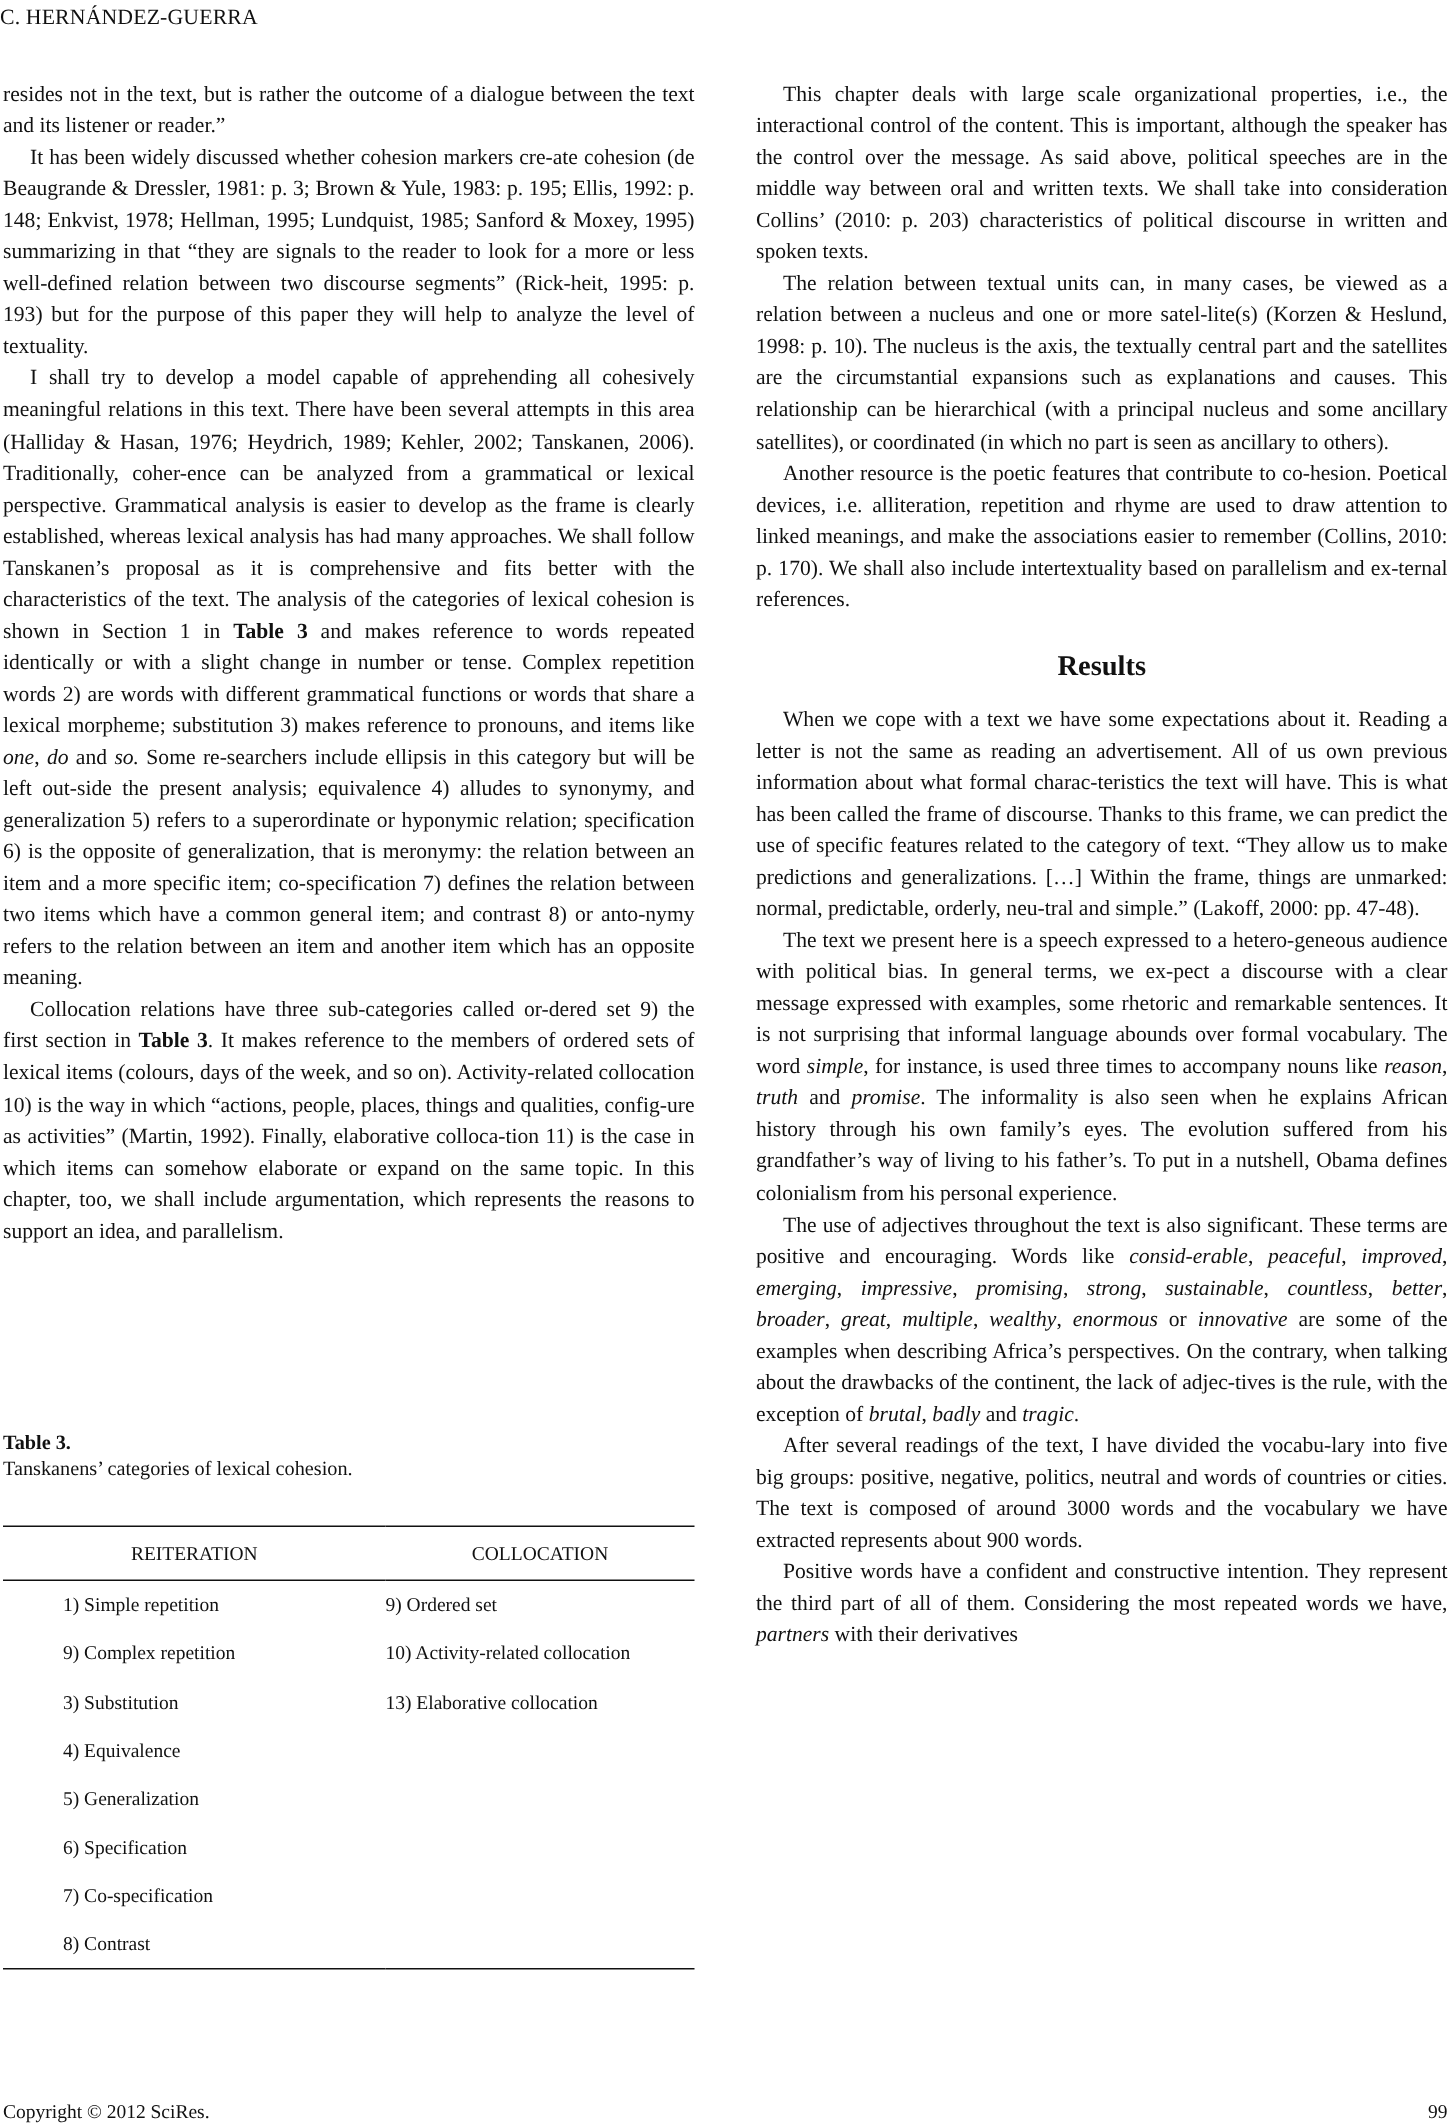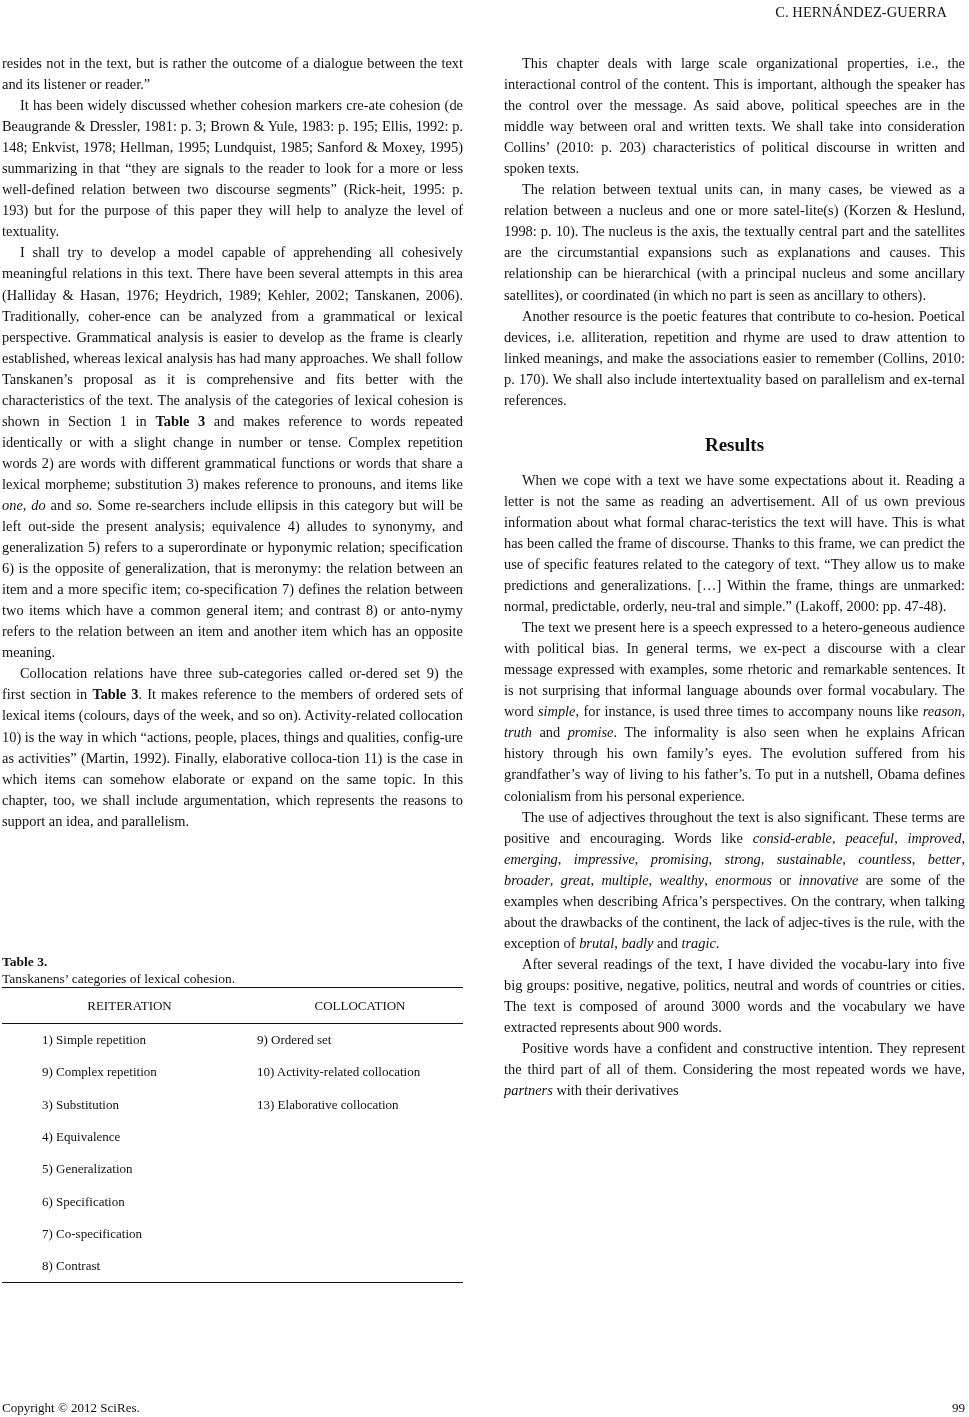--- a/index.html
+++ b/index.html
@@ -3,38 +3,38 @@
 <meta charset="utf-8">
 <style>
   html, body { margin: 0; padding: 0; background: #ffffff; }
   body {
     width: 969px; height: 1417px; position: relative; overflow: hidden;
     font-family: "Liberation Serif", "DejaVu Serif", serif;
     color: #111111;
   }
   .running-head {
     position: absolute; top: 4px; left: 0; width: 927px;
-    text-align: right; font-size: 14.5px; letter-spacing: 0.1px; padding-left: 20px;
+    text-align: left; font-size: 14.5px; letter-spacing: 0.1px;
   }
   .col {
     position: absolute; top: 53px;
     font-size: 14.4px; line-height: 21.05px;
     text-align: justify; hyphens: manual;
   }
   .col-left { left: 2px; width: 461px; }
   .col-right { left: 504px; width: 461px; }
   .col p { margin: 0; text-indent: 18px; }
   .col p.noindent { text-indent: 0; }
   .h-sub { font-weight: bold; font-size: 17px; margin: 0 0 11px 0; line-height: 22px; }
   .h-sec { font-weight: bold; font-size: 19px; text-align: center; margin: 22px 0 13px 0; line-height: 24px; }
   .table-block { position: absolute; left: 2px; top: 953px; width: 461px; }
   .table-title { font-weight: bold; font-size: 13.5px; line-height: 17px; }
   .table-caption { font-size: 13.5px; line-height: 17px; }
   table.cats {
-    margin-top: 0; width: 461px; border-collapse: collapse;
+    margin-top: 30px; width: 461px; border-collapse: collapse;
     font-size: 13px; border-top: 1.5px solid #111; border-bottom: 1.5px solid #111;
   }
   table.cats th {
     font-weight: normal; height: 33px; border-bottom: 1.5px solid #111;
     text-align: center; vertical-align: middle;
   }
   table.cats td { height: 32.3px; vertical-align: middle; padding: 0; }
   table.cats td.c1 { padding-left: 40px; width: 215px; }
   table.cats td.c2 { padding-left: 0; }
   .footer-left { position: absolute; left: 2px; top: 1400px; font-size: 13px; }

